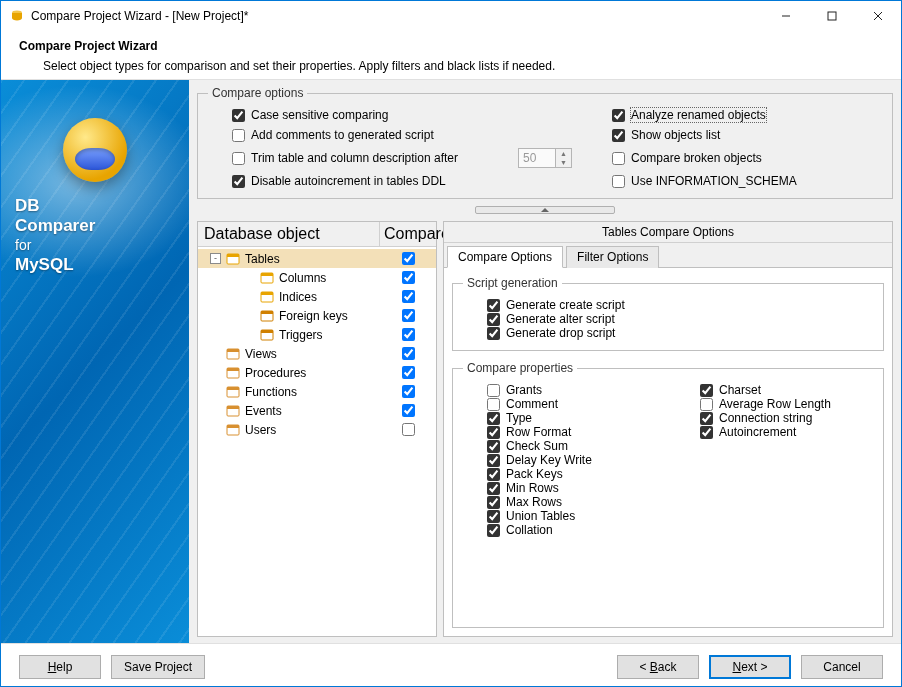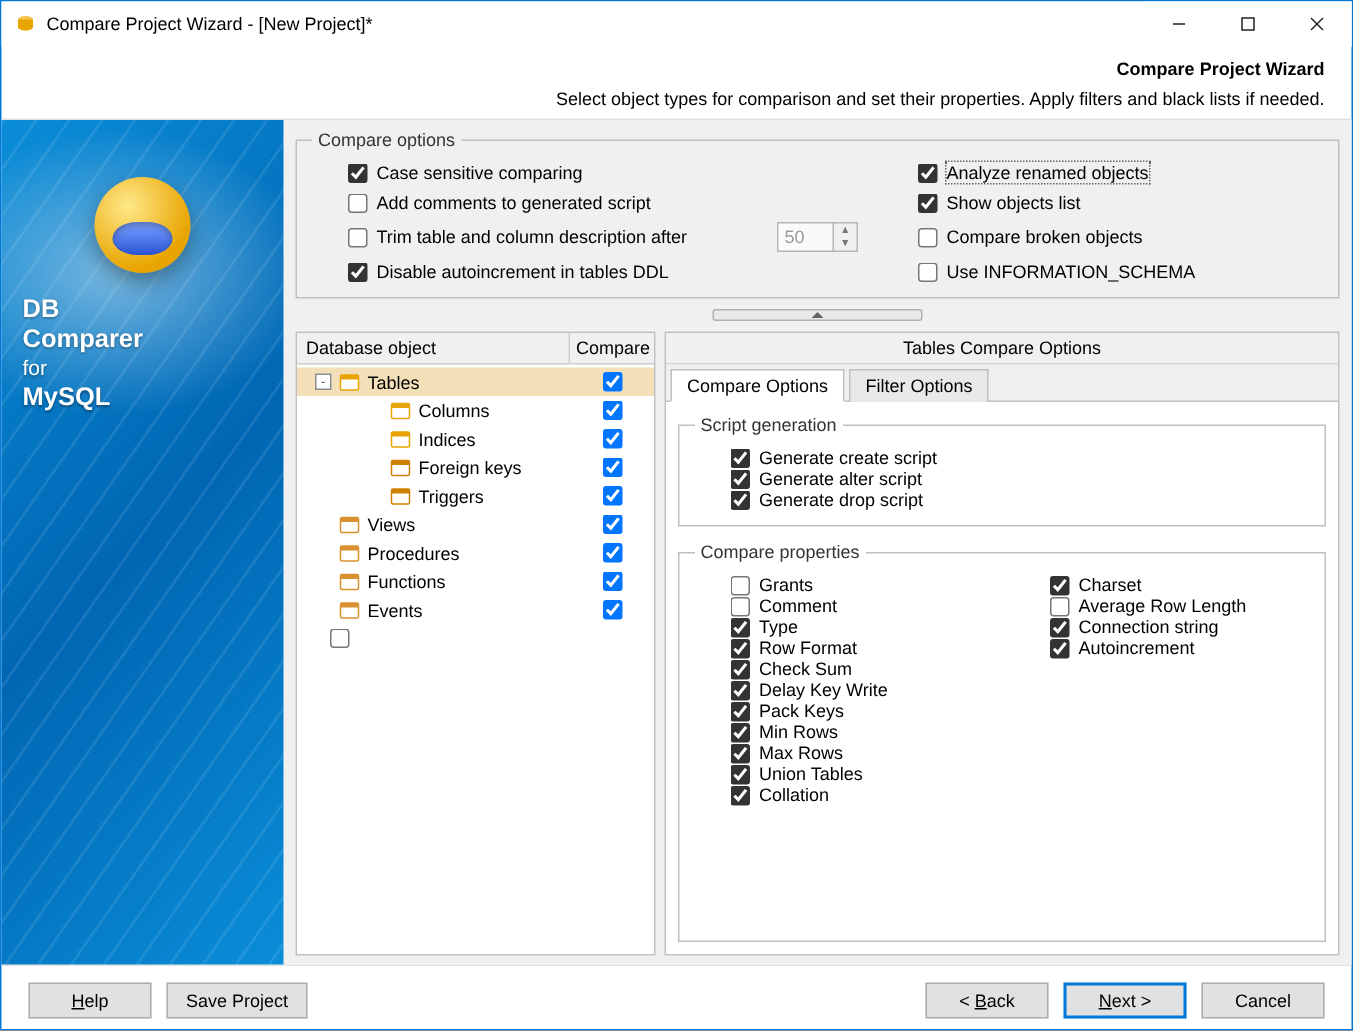--- a/index.html
+++ b/index.html
@@ -2,21 +2,21 @@
 <html><head>
 <meta charset="utf-8">
 <style>
 * { box-sizing: border-box; margin: 0; padding: 0; }
 body { font-family: "Segoe UI", Tahoma, sans-serif; font-size: 12px; background: #000; width: 902px; height: 687px; overflow: hidden; }
 .window { width: 902px; height: 687px; background: #fff; border: 1px solid #0078d7; }
 .titlebar { height: 30px; display: flex; align-items: center; padding: 0 0 0 8px; background: #fff; }
 .titlebar-icon { width: 16px; height: 16px; margin-right: 6px; display: inline-flex; align-items: center; justify-content: center; }
 .titlebar-text { flex: 1; font-size: 12px; }
 .winbtn { width: 46px; height: 30px; display: flex; align-items: center; justify-content: center; background: #fff; }
-.header { padding: 8px 18px 6px 18px; text-align: right; }
+.header { padding: 8px 32px 6px 18px; }
 .header-title { font-weight: bold; font-size: 12px; margin-bottom: 6px; }
 .header-sub { font-size: 12px; margin-left: 24px; }
 .content { display: flex; height: 565px; border-top: 1px solid #e0e0e0; border-bottom: 1px solid #e0e0e0; }
 .sidebar { width: 188px; background: linear-gradient(135deg, #0a8dd8 0%, #0066b3 50%, #0a8dd8 100%); position: relative; overflow: hidden; color: #fff; padding: 20px 14px; }
 .sidebar::before { content: ""; position: absolute; inset: 0; background: radial-gradient(ellipse 220px 160px at 40% 18%, rgba(255,255,255,0.45), transparent 60%), repeating-linear-gradient(125deg, rgba(255,255,255,0.09) 0 2px, transparent 2px 18px); }
 .logo { width: 64px; height: 64px; border-radius: 50%; background: radial-gradient(circle at 35% 30%, #ffe98a, #e8a400 70%); position: relative; margin: 18px auto 14px auto; box-shadow: 0 6px 14px rgba(0,0,0,0.35); }
 .logo::after { content: ""; position: absolute; left: 12px; top: 30px; width: 40px; height: 22px; border-radius: 50%/60%; background: linear-gradient(#7aa1ff,#2b55d8); box-shadow: 0 2px 4px rgba(0,0,0,0.3) inset; }
 .brand { position: relative; font-weight: bold; font-size: 17px; line-height: 1.15; text-shadow: 0 1px 2px rgba(0,0,0,0.4); }
 .brand .for { font-weight: normal; font-size: 14px; }
 .main { flex: 1; background: #f0f0f0; padding: 6px 8px 6px 8px; display: flex; flex-direction: column; gap: 4px; }
@@ -28,21 +28,21 @@
 .numbox { display: flex; align-items: center; }
 .numbox input { width: 38px; height: 20px; border: 1px solid #b5b5b5; background: #fafafa; color: #9a9a9a; padding: 0 4px; font-size: 12px; }
 .spin { width: 16px; height: 20px; border: 1px solid #b5b5b5; border-left: none; display: flex; flex-direction: column; }
 .spin div { flex:1; display:flex; align-items:center; justify-content:center; font-size:7px; color:#777; }
 .splitter { height: 10px; display:flex; align-items:center; justify-content:center; margin: 2px 0; }
 .splitter .bar { width: 140px; height: 8px; border:1px solid #b0b0b0; border-radius:2px; background:#e9e9e9; display:flex; align-items:center; justify-content:center; }
 .lower { display:flex; gap:6px; flex:1; min-height:0; }
 .panel { background:#fff; border:1px solid #bfbfbf; display:flex; flex-direction:column; }
 .panel-left { width: 240px; }
 .panel-right { flex:1; }
-.colhdr { display:flex; background:#f0f0f0; border-bottom:1px solid #d0d0d0; font-size:12px; }
+.colhdr { display:flex; background:#f0f0f0; border-bottom:1px solid #d0d0d0; font-size:16px; }
 .colhdr .c1 { flex:1; padding:3px 6px; border-right:1px solid #d0d0d0; }
 .colhdr .c2 { width:56px; padding:3px 4px; text-align:left; }
 .tree { flex:1; overflow:auto; padding:2px 0; }
 .trow { display:flex; align-items:center; height:19px; }
 .tcell1 { flex:1; display:flex; align-items:center; gap:4px; }
 .tcell2 { width:56px; display:flex; justify-content:center; }
 .exp { width:11px; height:11px; border:1px solid #8a8a8a; background:#fff; display:flex; align-items:center; justify-content:center; font-size:9px; line-height:1; color:#555; margin-left:6px; }
 .exp.none { border:none; background:transparent; }
 .icon { width:16px; height:14px; display:inline-flex; align-items:center; justify-content:center; }
 .icon svg { width:14px; height:12px; }
@@ -300,20 +300,30 @@
                       <rect x="1" y="1" width="12" height="3" fill="#d89030"></rect>
                     </svg>
                   </span>
                   <span>Events</span>
                 </div>
                 <div class="tcell2">
                   <input type="checkbox" checked="" style="">
                 </div>
               </div>
               <div class="trow">
+                <div class="tcell1" style="padding-left:6px">
+                  <span class="exp none"></span>
+                  <span class="icon">
+                    <svg viewBox="0 0 14 12">
+                      <rect x="1" y="1" width="12" height="10" rx="1" fill="#fff" stroke="#d89030"></rect>
+                      <rect x="1" y="1" width="12" height="3" fill="#d89030"></rect>
+                    </svg>
+                  </span>
+                  <span>Users</span>
+                </div>
                 <div class="tcell2">
                   <input type="checkbox" style="">
                 </div>
               </div>
             </div>
         </div>
 
         <div class="panel panel-right">
           <div class="right-title">Tables Compare Options</div>
           <div class="tabs" id="tabs">

